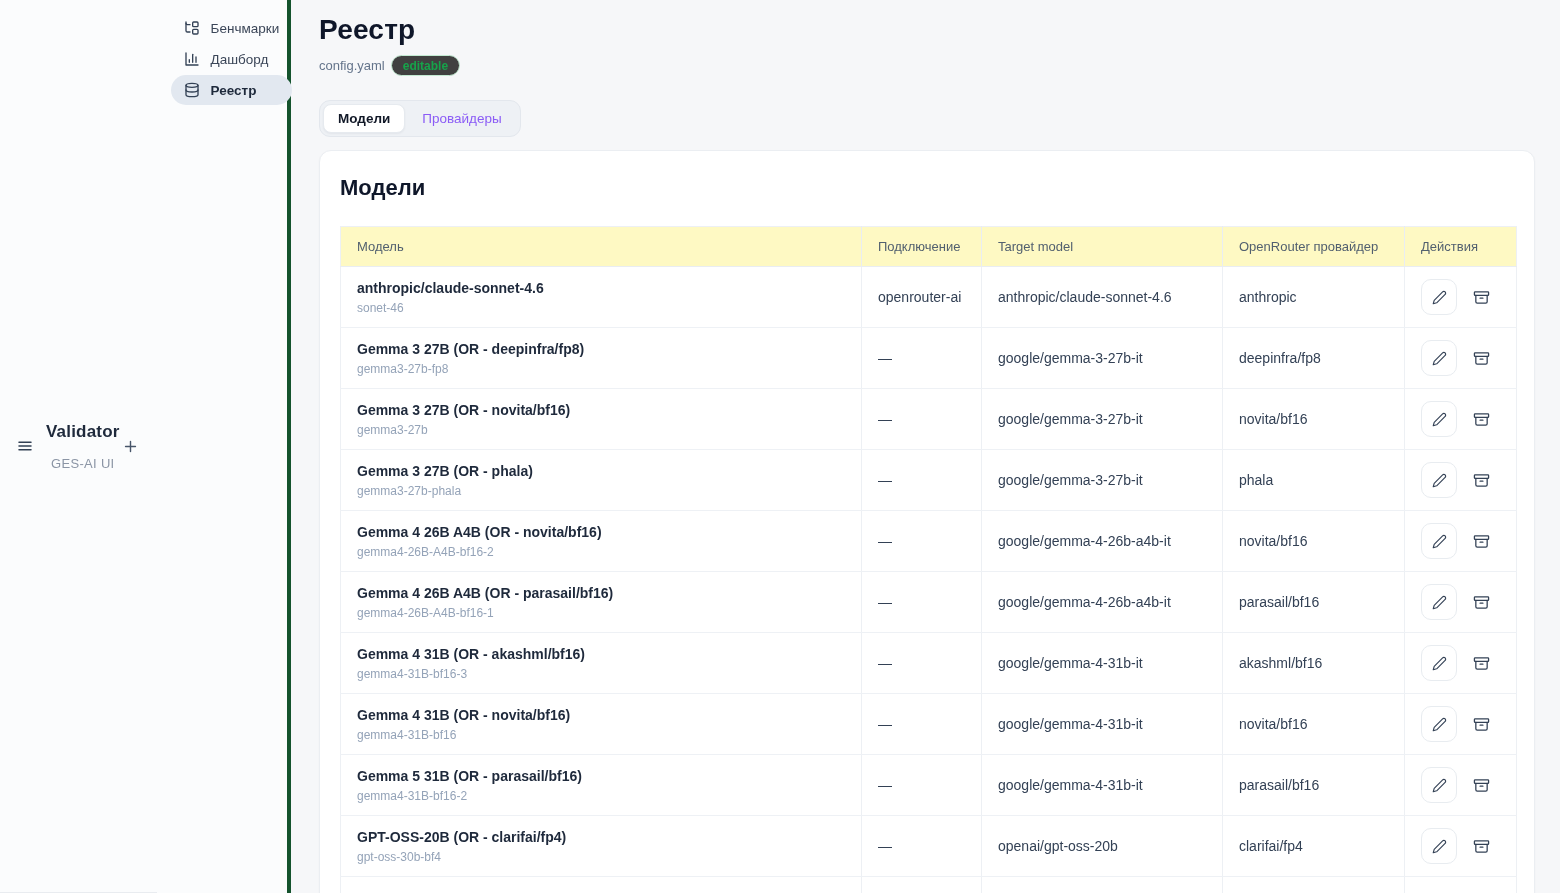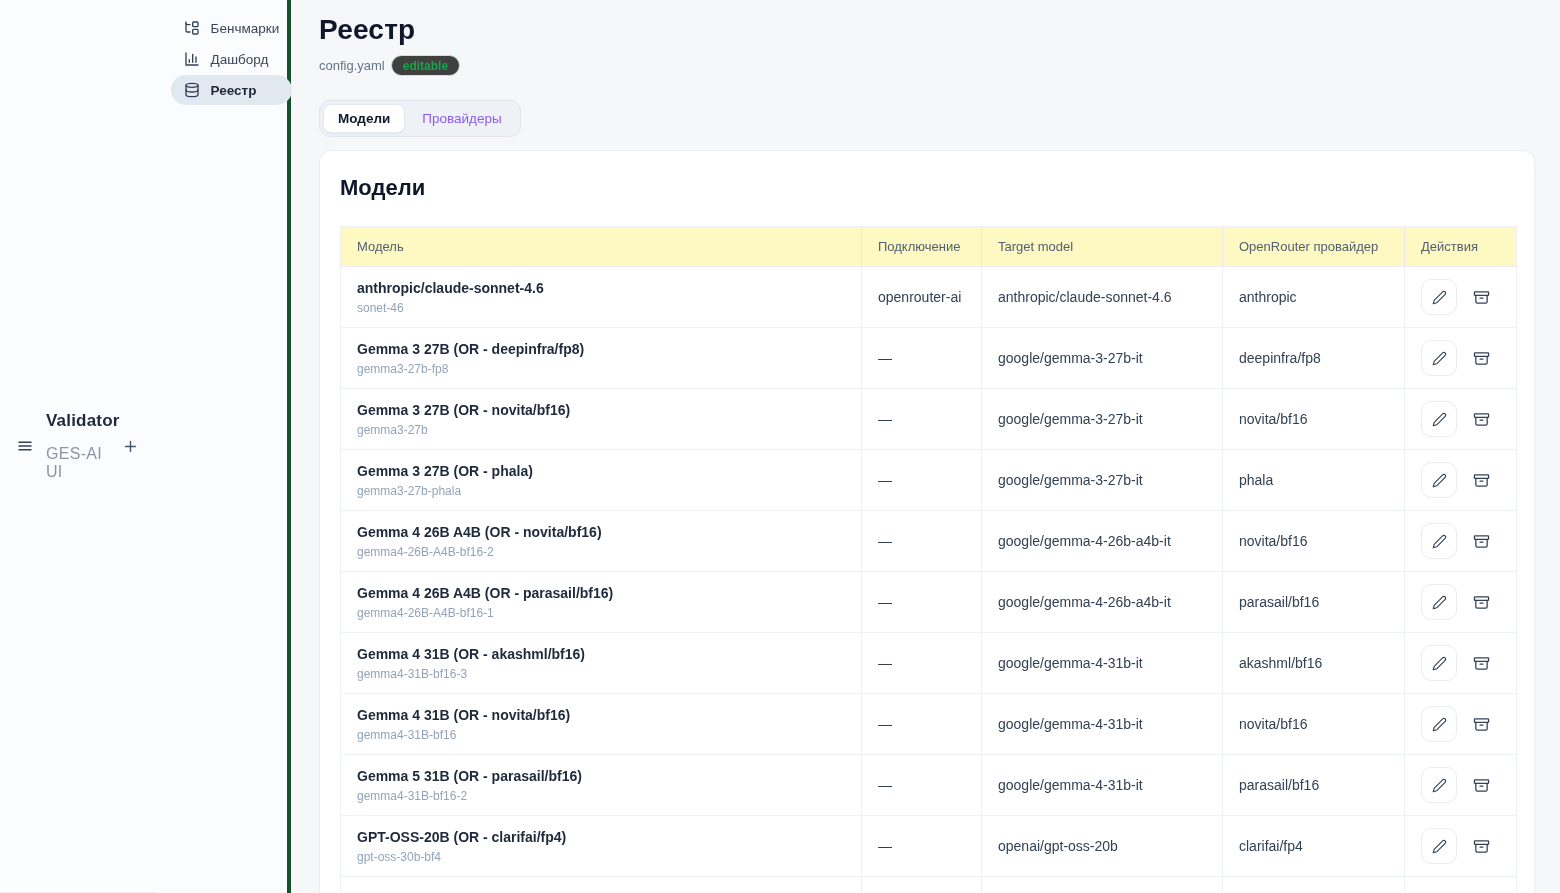--- a/index.html
+++ b/index.html
@@ -23,21 +23,21 @@
     display: flex; align-items: center;
     padding: 12px 16px 12px 14px;
     border-bottom: 1px solid #e9ecf0;
   }
   .hamburger-btn, .plus-btn {
     background: none; border: none; cursor: pointer;
     color: #334155; padding: 2px; display: flex; align-items: center; justify-content: center;
   }
   .app-title-block { margin-left: 10px; }
   .app-title { font-size: 17px; font-weight: 700; color: #1e293b; letter-spacing: .2px; }
-  .app-subtitle { font-size: 16px; color: #8b95a5; margin-top: 14px; letter-spacing: .3px; }
+  .app-subtitle { font-size: 13px; color: #8b95a5; margin-top: 14px; letter-spacing: .3px; text-align: center; }
   .plus-btn { margin-left: auto; color: #475569; }
 
   .nav { padding: 13px 8px 0 8px; }
   .nav-item {
     display: flex; align-items: center; gap: 11px;
     height: 30px; padding: 0 13px; margin-bottom: 1px;
     border-radius: 999px; cursor: pointer;
     font-size: 13.5px; color: #3b4658;
   }
   .nav-item .nav-icon { color: #334155; flex: 0 0 auto; }

